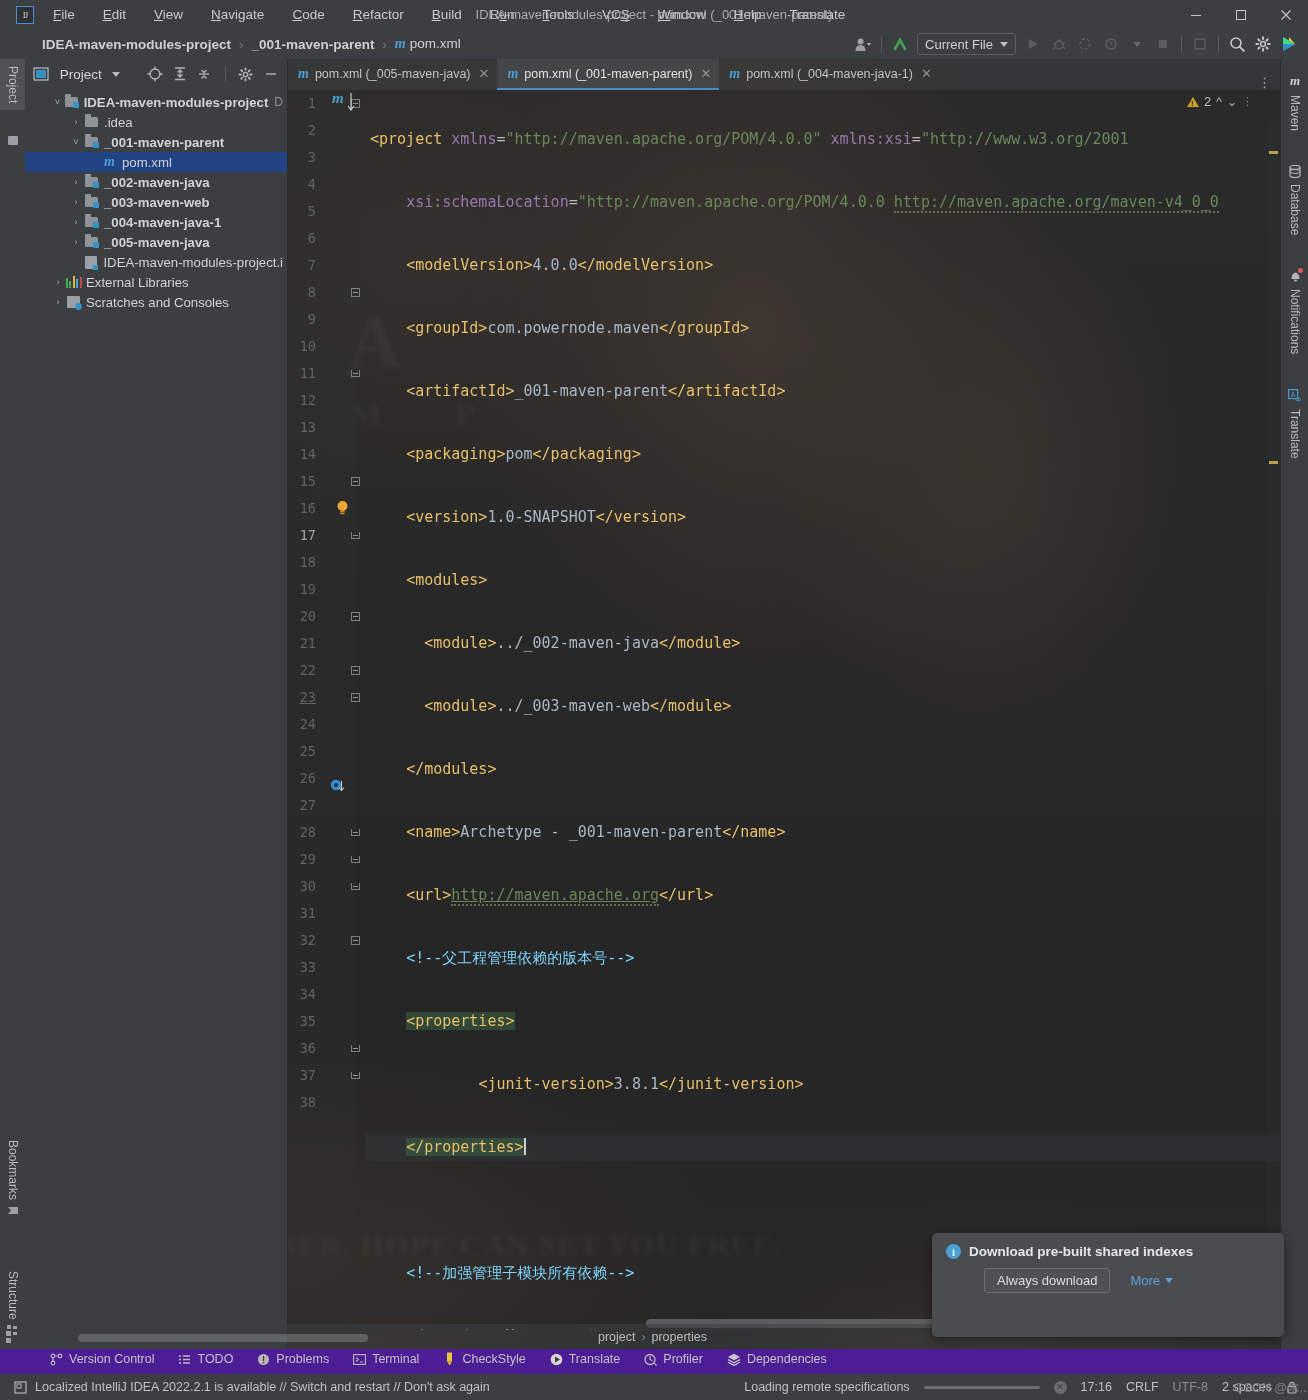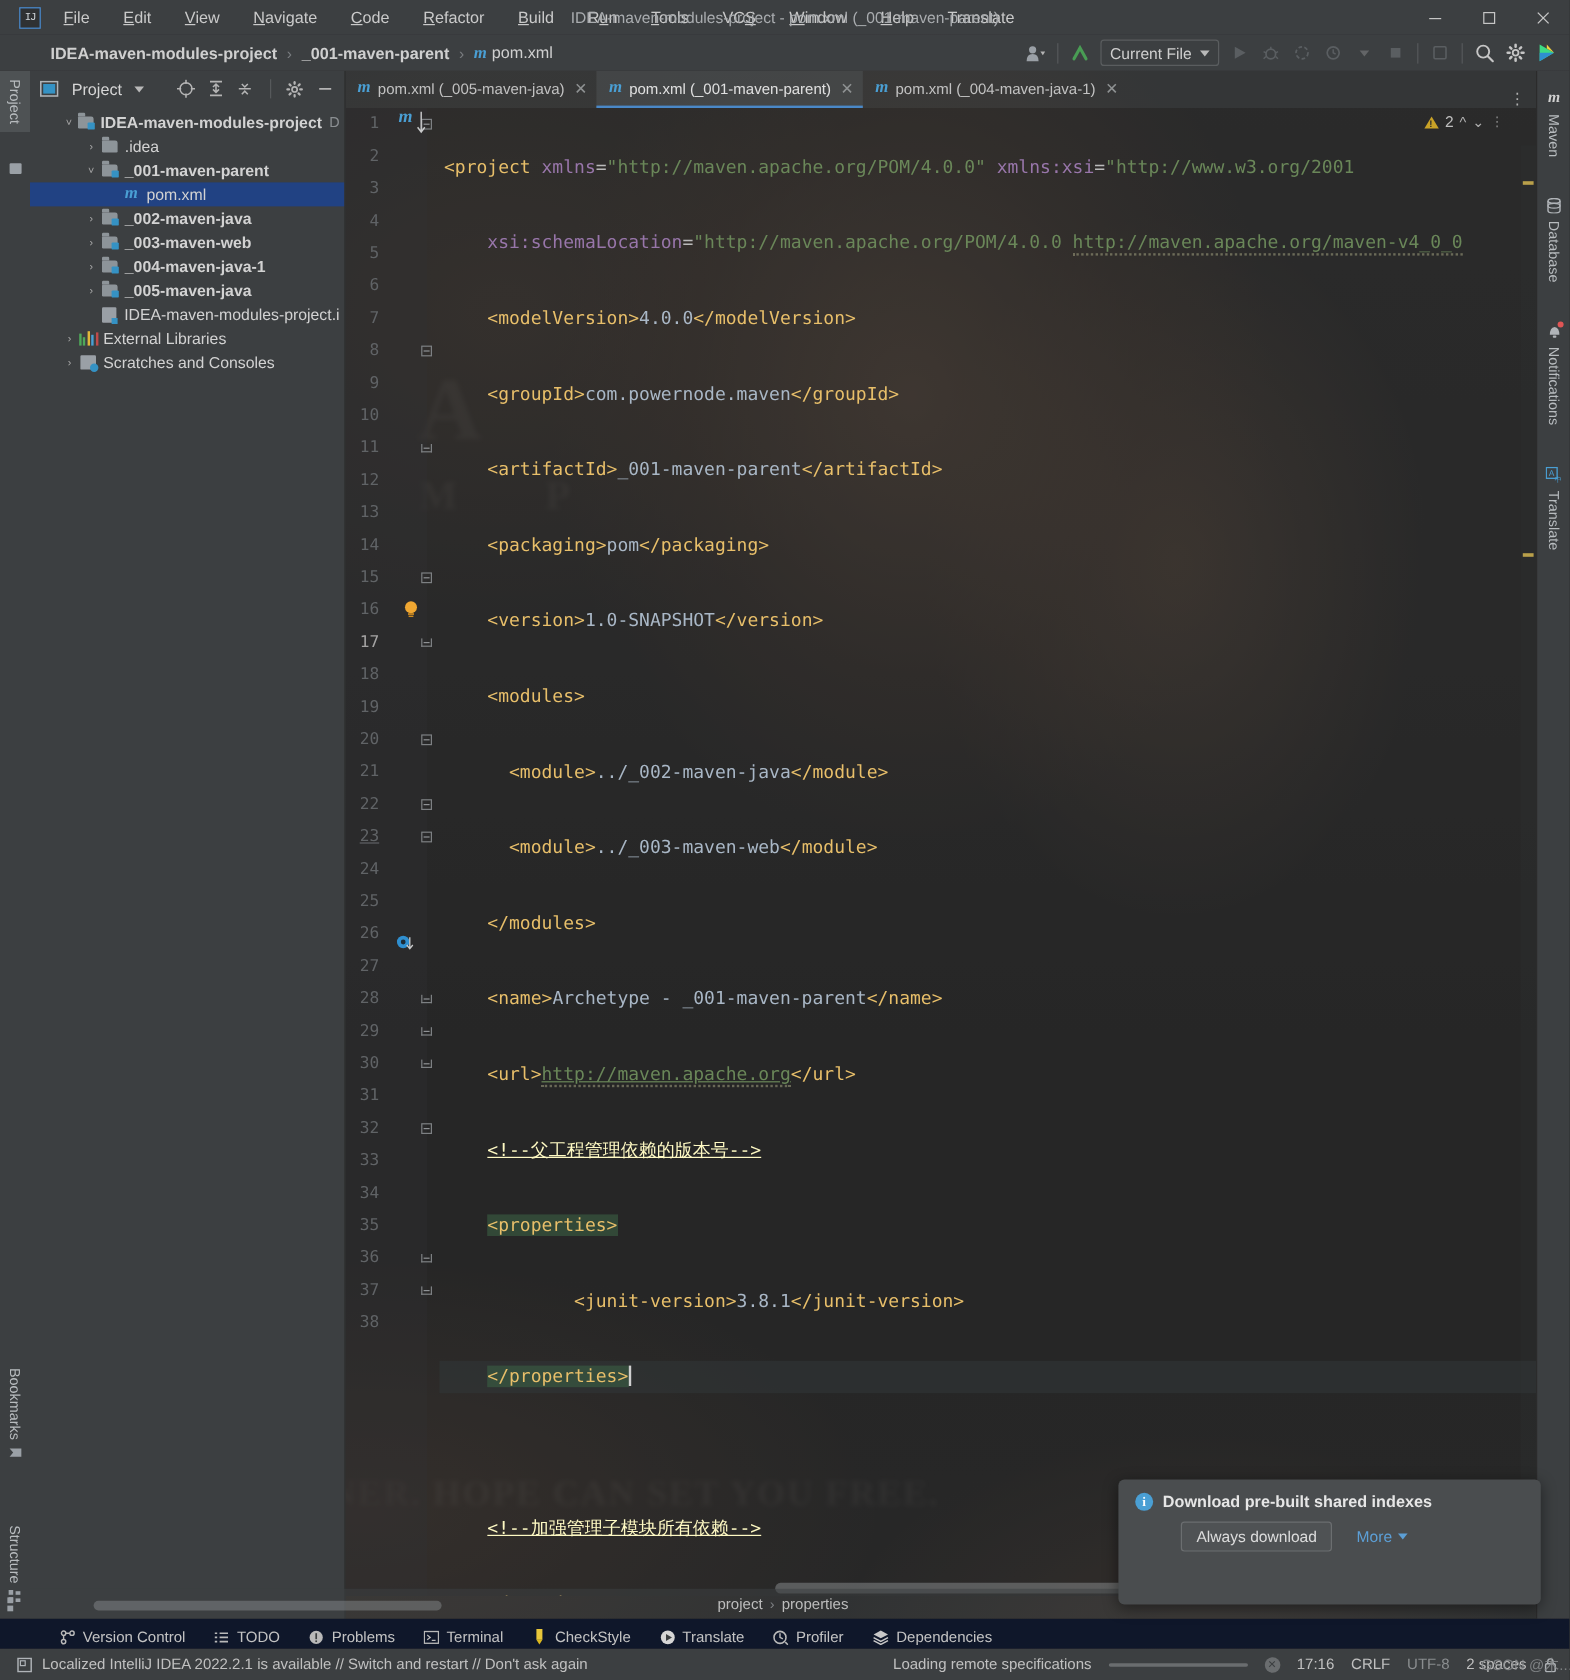--- a/index.html
+++ b/index.html
@@ -45,21 +45,21 @@
   
   .titlebar {
     position: absolute; left: 0; top: 0; width: 1308px; height: 29px;
     background: #3c3f41; z-index: 30;
     display: flex; align-items: center;
   }
   .ij-logo {
     width: 18px; height: 18px; margin-left: 16px; margin-right: 10px;
     border: 1px solid #4c8ed4; background: #2f3133;
     display: flex; align-items: center; justify-content: center;
-    font-size: 9px; color: #cfd4d8; font-family: Liberation Mono, monospace;
+    font-size: 9px; color: #cfd4d8; font-family: Liberation Serif, serif;
     letter-spacing: -1px;
   }
   .menubar { display: flex; align-items: center; gap: 10px; }
   .menu-item {
     font-size: 13.5px; color: #cacaca; padding: 4px 9px; white-space: nowrap;
     cursor: default;
   }
   .menu-item .mn { text-decoration: underline; }
   .win-title {
     position: absolute; left: 0; right: 0; top: 0; height: 29px;
@@ -194,21 +194,21 @@
     font-family: "DejaVu Sans Mono", monospace; font-size: 15px;
     white-space: pre; overflow: hidden;
   }
   .cline { height: 27px; line-height: 27px; padding-left: 4px; }
   .cline.cur { background: rgba(50,54,57,0.55); }
   .tag { color: #e8bf6a; }
   .attr { color: #bababa; }
   .attrn { color: #9876aa; }
   .str { color: #6a8759; }
   .txt { color: #a9b7c6; }
-  .cmt { color: #fef9c3; text-decoration: underline; }
+  .cmt { color: #7dd3fc; }
   .link { color: #6a8759; text-decoration: underline; }
   .hl { background: rgba(60,100,70,0.55); }
   .wavy { border-bottom: 2px dotted rgba(150,150,120,0.6); }
   .caretbar {
     display: inline-block; width: 2px; height: 17px; background: #cfcfcf;
     vertical-align: -3px;
   }
   .bulb {
     position: absolute; left: 48px; width: 13px; height: 16px;
   }
@@ -276,21 +276,21 @@
     display: flex; align-items: center; justify-content: center; gap: 6px;
   }
   .bc { font-size: 12.5px; color: #bcbcbc; }
   .bc-sep { color: #7e8184; font-size: 12px; }
 
   .bc-left-sq { position: absolute; left: 6px; bottom: 57px; width: 12px; height: 12px; z-index: 26; }
   .bc-thumb { position:absolute; left: 78px; bottom: 58px; width: 290px; height: 8px; background: rgba(150,155,158,0.40); border-radius: 4px; z-index: 26; }
 
   .toolwin-bar {
     position: absolute; left: 0; right: 0; bottom: 26px; height: 25px;
-    background: #0f172a; z-index: 28; display: flex; align-items: flex-end; padding-left: 38px; gap: 0px;
+    background: #4c1d95; z-index: 28; display: flex; align-items: flex-start; padding-left: 38px; gap: 0px;
   }
   .tw-item { display:flex; align-items:center; gap: 6px; padding: 3px 12px; font-size: 12.5px; color: #c3c3c3; }
 
   .statusbar {
     position: absolute; left: 0; right: 0; bottom: 0; height: 26px;
     background: #3c3f41; z-index: 28; display: flex; align-items: center;
     font-size: 12.5px; color: #c0c0c0;
   }
   .sb-left { display:flex;align-items:center;gap:8px;padding-left:14px; }
   .sb-right { margin-left:auto; display:flex; align-items:center; gap: 14px; padding-right: 10px; position: relative; }

